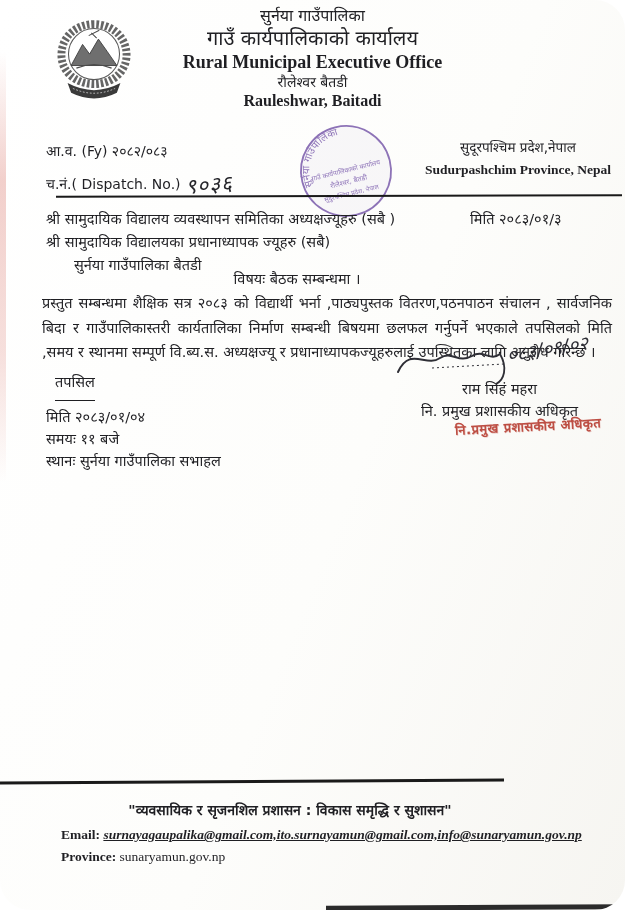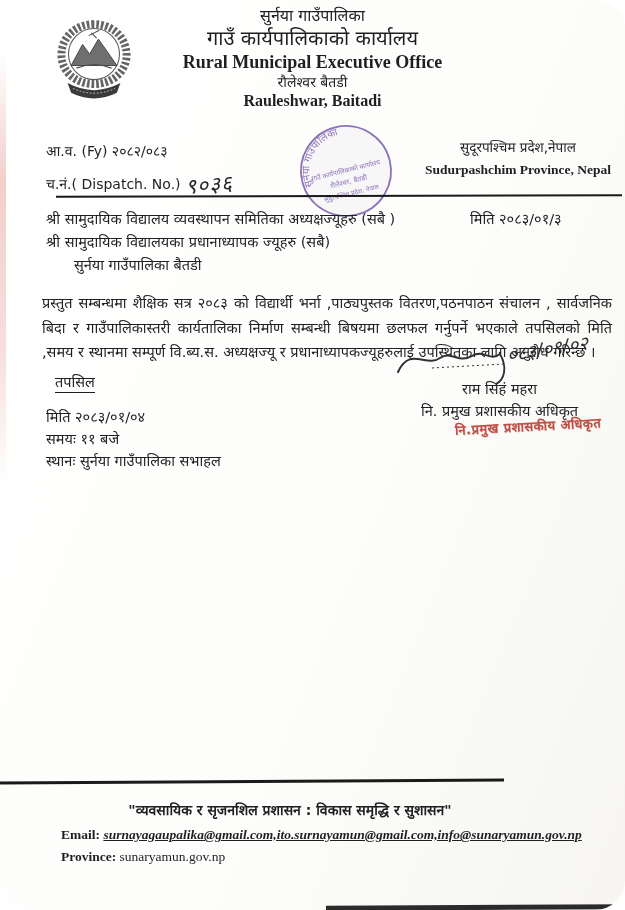--- a/index.html
+++ b/index.html
@@ -33,21 +33,21 @@
   .letter-date{left:470px;top:208px;font-size:14.5px;}
   .recipients{left:46px;top:208px;width:420px;font-size:14.5px;line-height:23px;}
   .recipients .indent{padding-left:28px;}
   .subject{left:0;top:268px;width:594px;font-size:14.5px;}
   .body-par{left:42px;top:291px;width:570px;font-size:14.5px;line-height:24.5px;text-align:justify;}
   .sig-svg{left:392px;top:334px;width:225px;height:52px;}
   .sig-block{left:402px;top:378px;width:195px;text-align:center;font-size:14.5px;line-height:22px;}
   .stamp-red{left:438px;top:417px;width:180px;text-align:center;font-size:13px;font-weight:bold;
     color:#b5372b;transform:rotate(-3deg);opacity:.88;letter-spacing:.5px;
     text-shadow:.6px .7px 0 rgba(181,55,43,.35);}
-  .tapasil{left:55px;top:371px;font-size:14.5px;border-bottom:1.3px solid #1f1f23;padding-bottom:1px;}
+  .tapasil{left:55px;top:371px;font-size:14.5px;border-bottom:1.3px solid #1f1f23;padding-bottom:9px;}
   .schedule{left:46px;top:406px;font-size:14.5px;line-height:22px;}
   
   .foot-rule{left:0;top:780px;width:504px;height:2.6px;background:#1a1a1a;transform:rotate(-.35deg);}
   .motto{left:0;top:800px;width:580px;font-size:14px;font-weight:bold;}
   .contact{left:38px;top:824px;font-size:13.5px;line-height:22px;font-family:"Liberation Serif",serif;}
   .contact b{font-weight:bold;margin-left:23px;}
   .contact .mail{font-weight:bold;text-decoration:underline;font-style:italic;}
   svg text{font-family:"DejaVu Sans",sans-serif;}
 </style>
 </head>
@@ -105,20 +105,21 @@
   <div class="abs rule"></div>
 
   <div class="abs letter-date">मिति २०८३/०१/३</div>
 
   <div class="abs recipients">
     <div>श्री सामुदायिक विद्यालय व्यवस्थापन  समितिका अध्यक्षज्यूहरु (सबै )</div>
     <div>श्री सामुदायिक विद्यालयका प्रधानाध्यापक ज्यूहरु (सबै)</div>
     <div class="indent">सुर्नया गाउँपालिका बैतडी</div>
   </div>
 
+  <div class="abs subject center">विषयः बैठक सम्बन्धमा ।</div>
 
   <div class="abs body-par">प्रस्तुत सम्बन्धमा शैक्षिक सत्र २०८३ को विद्यार्थी भर्ना ,पाठ्यपुस्तक वितरण,पठनपाठन संचालन , सार्वजनिक बिदा र गाउँपालिकास्तरी कार्यतालिका निर्माण सम्बन्धी बिषयमा छलफल गर्नुपर्ने भएकाले तपसिलको मिति ,समय र स्थानमा सम्पूर्ण वि.ब्य.स. अध्यक्षज्यू र प्रधानाध्यापकज्यूहरुलाई उपस्थितका लागि  अनुरोध गरिन्छ ।</div>
 
   <svg class="abs sig-svg" viewBox="0 0 225 52">
     <path d="M6 38 C 18 12, 34 34, 48 24 C 60 16, 66 30, 80 22 C 92 15, 98 28, 108 20" fill="none" stroke="#2e2e35" stroke-width="2" stroke-linecap="round"></path>
     <path d="M40 34 L112 30" fill="none" stroke="#2e2e35" stroke-width="1" stroke-dasharray="2 3"></path>
     <path d="M108 20 C 116 34, 112 46, 104 50" fill="none" stroke="#2e2e35" stroke-width="1.8"></path>
     <text x="116" y="28" font-size="19" font-style="italic" fill="#2e2e35" transform="rotate(-9 116 28)">०८३/०९/०२</text>
   </svg>
 

